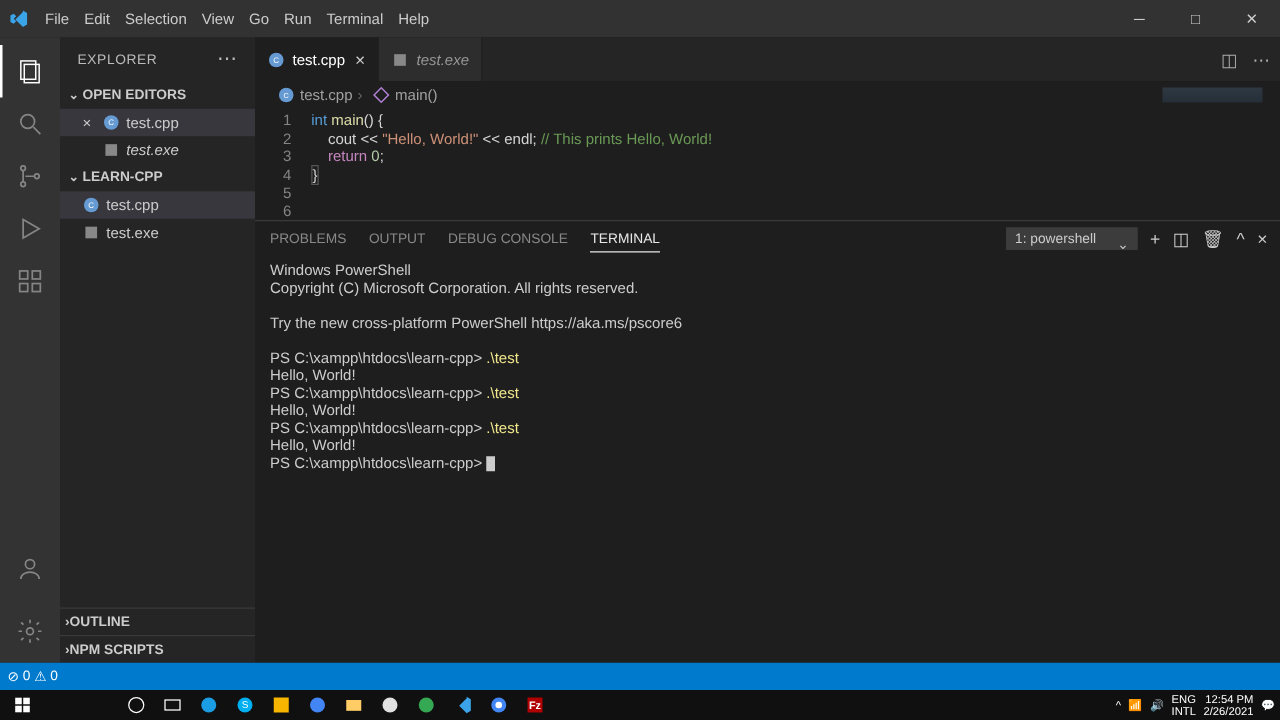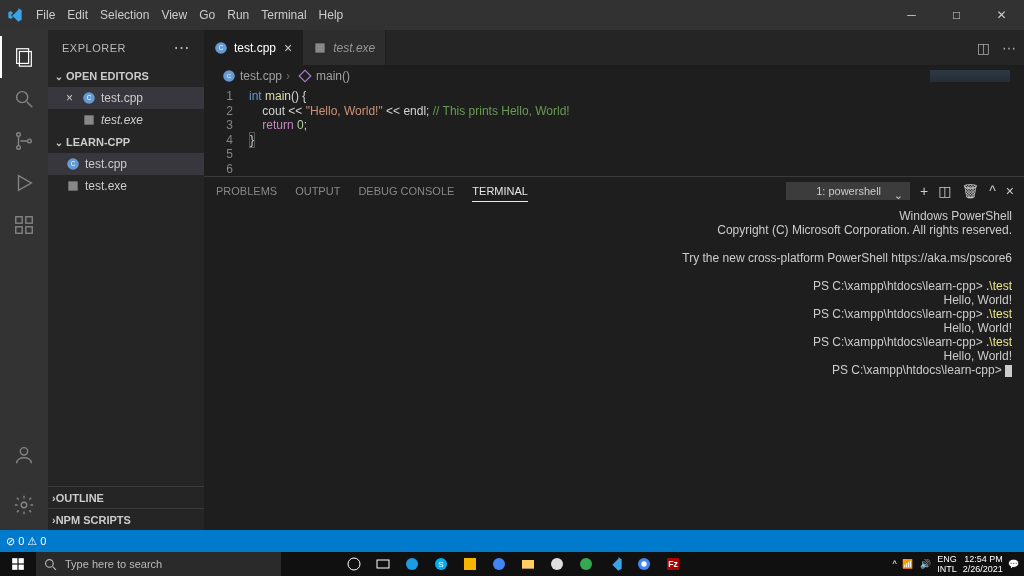--- a/index.html
+++ b/index.html
@@ -46,26 +46,26 @@
   .str { color:#ce9178; }
   .type { color:#569cd6; }
   .ns { color:#4ec9b0; }
   .fn { color:#dcdcaa; }
   .comment { color:#6a9955; }
   .num { color:#b5cea8; }
   .op { color:#d4d4d4; }
   .punct { color:#d4d4d4; }
   .cursorbox { border:1px solid #555; padding:0;}
   .minimap { position:absolute; right:14px; top:40px; width:80px; height:12px; background:linear-gradient(#3a4a5a,#2a3a4a); opacity:0.6; }
-  .panel { height:205px; border-top:1px solid #3a3a3a; display:flex; flex-direction:column; background:#1e1e1e;text-align:right; }
+  .panel { height:205px; border-top:1px solid #3a3a3a; display:flex; flex-direction:column; background:#1e1e1e; }
   .panel-tabs { height:32px; display:flex; align-items:center; padding-left:12px; font-size:11px; color:#888; gap:18px; }
   .panel-tabs span { padding:4px 0; }
   .panel-tabs span.active { color:#e7e7e7; border-bottom:1px solid #e7e7e7; }
   .panel-right { margin-left:auto; display:flex; align-items:center; gap:10px; padding-right:10px; }
-  .term-select { background:#3c3c3c; color:#ccc; font-size:11px; padding:2px 28px 2px 6px; border:1px solid #3c3c3c; position:relative; width:124px;}
+  .term-select { background:#3c3c3c; color:#ccc; font-size:11px; padding:2px 28px 2px 6px; border:1px solid #3c3c3c; position:relative; width:105px;}
   .panel-right .ico { font-size:14px; color:#ccc; }
   .terminal { flex:1; font-family:Consolas,Menlo,monospace; font-size:12px; line-height:14px; color:#ccc; padding:4px 12px; white-space:pre;}
   .terminal .path { color:#ccc;}
   .terminal .cmd { color:#f0e68c;}
   .terminal .cursor { display:inline-block; width:7px; height:12px; background:#ccc; vertical-align:text-bottom;}
   .statusbar { height:22px; background:#007acc; color:#fff; display:flex; align-items:center; font-size:11px; }
   .statusbar .left { display:flex; align-items:center; }
   .statusbar .item { padding:0 6px; display:flex; align-items:center; gap:3px;}
   .statusbar .right { margin-left:auto; display:flex; }
   .taskbar { height:24px; background:#101010; display:flex; align-items:center; }
@@ -300,27 +300,20 @@
 
 <div class="taskbar">
   <div class="start">
     <svg width="14" height="14" viewBox="0 0 24 24">
         <rect x="2" y="2" width="9" height="9" fill="#fff"></rect>
         <rect x="13" y="2" width="9" height="9" fill="#fff"></rect>
         <rect x="2" y="13" width="9" height="9" fill="#fff"></rect>
         <rect x="13" y="13" width="9" height="9" fill="#fff"></rect>
       </svg>
   </div>
-  <div class="search">
-    <svg width="13" height="13" viewBox="0 0 24 24" fill="none" stroke="#bbb" stroke-width="2">
-        <circle cx="10" cy="10" r="7"></circle>
-        <line x1="16" y1="16" x2="22" y2="22"></line>
-      </svg>
-    <span style="margin-left:8px">Type here to search</span>
-  </div>
   <div class="apps">
     <div class="appicon">
         <svg width="16" height="16" viewBox="0 0 24 24">
           <circle cx="12" cy="12" r="9" fill="none" stroke="#fff" stroke-width="1.5"></circle>
         </svg>
       </div>
     <div class="appicon">
         <svg width="16" height="16" viewBox="0 0 24 24" fill="none" stroke="#fff" stroke-width="1.5">
           <rect x="3" y="6" width="18" height="12"></rect>
         </svg>

